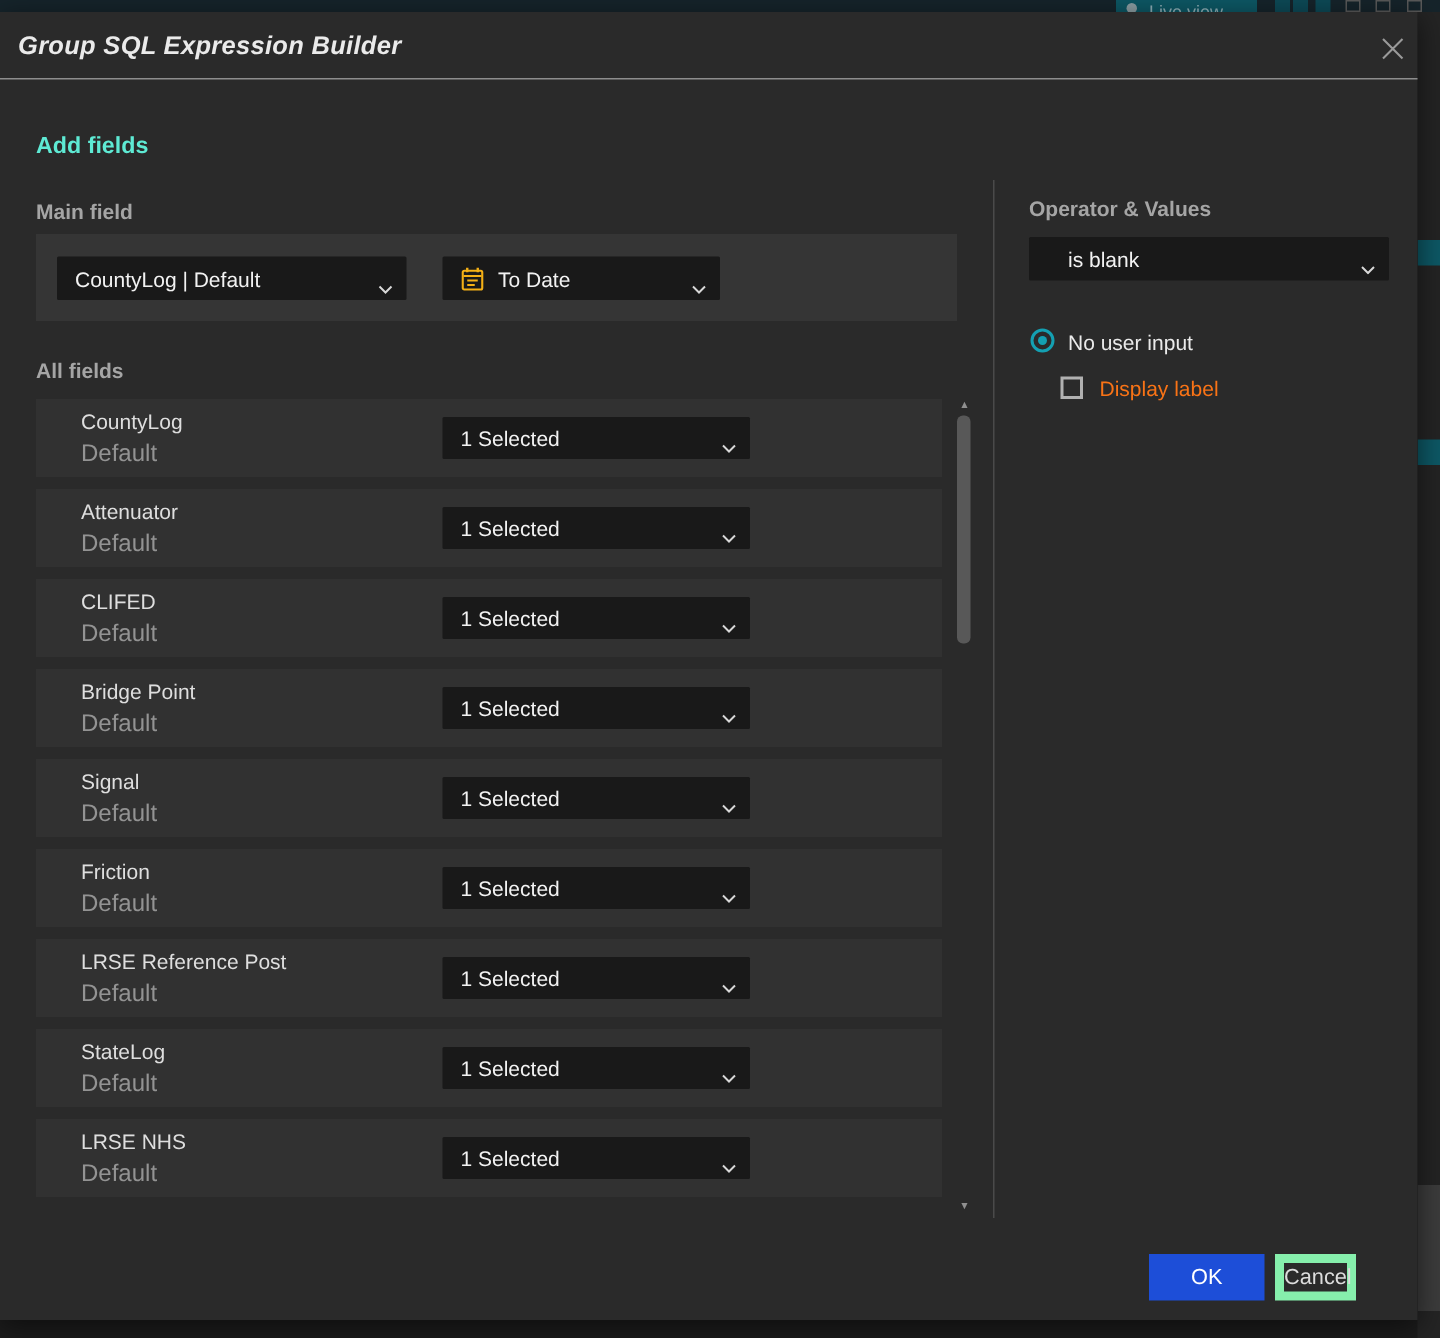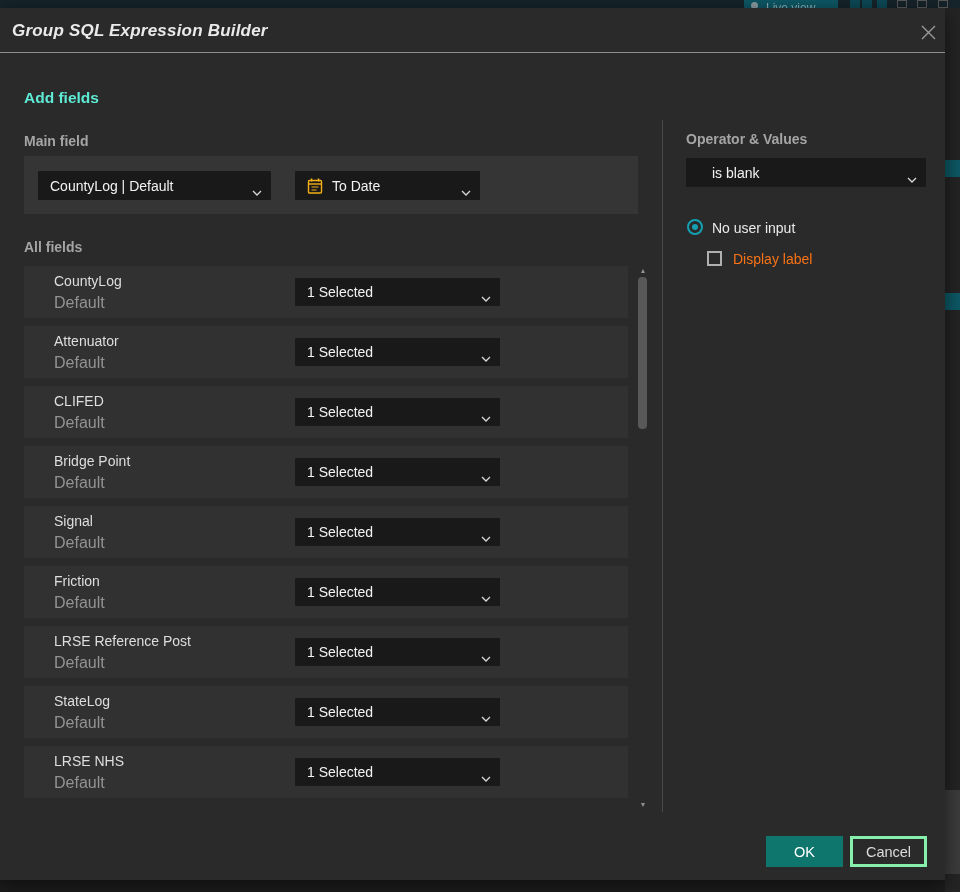--- a/index.html
+++ b/index.html
@@ -69,24 +69,24 @@
     border:2px solid #14a0b2; border-radius:50%; cursor:pointer; }
   #radio-no-input .dot { position:absolute; left:3px; top:3px; width:6px; height:6px;
     border-radius:50%; background:#14a0b2; }
   #radio-label { position:absolute; left:712px; top:212px; font-size:14px; color:#eaeaea; }
   #checkbox-display { position:absolute; left:707px; top:243px; width:15px; height:15px;
     border:2px solid #b0b0b0; background:transparent; cursor:pointer; }
   #checkbox-label { position:absolute; left:733px; top:243px; font-size:14px; color:#f97316; }
 
   
   #ok-btn { position:absolute; left:766px; top:828px; width:77px; height:31px;
-    background:#0f766e; color:#ffffff; font-size:14.5px; border:none; cursor:pointer;
+    background:#1d4ed8; color:#ffffff; font-size:14.5px; border:none; cursor:pointer;
     font-family:inherit; }
-  #cancel-btn { position:absolute; left:850px; top:828px; width:77px; height:31px;
-    background:transparent; color:#dcdcdc; font-size:14.5px; border:3px solid #86efac;
+  #cancel-btn { position:absolute; left:850px; top:828px; width:54px; height:31px;
+    background:transparent; color:#dcdcdc; font-size:14.5px; border:6px solid #86efac;
     cursor:pointer; font-family:inherit; }
 </style>
 </head>
 <body>
 
 <div id="backdrop-top">
   <div class="lv-btn">
     <span class="lv-dot"></span>
     <span class="lv-label">Live view</span>
   </div>

